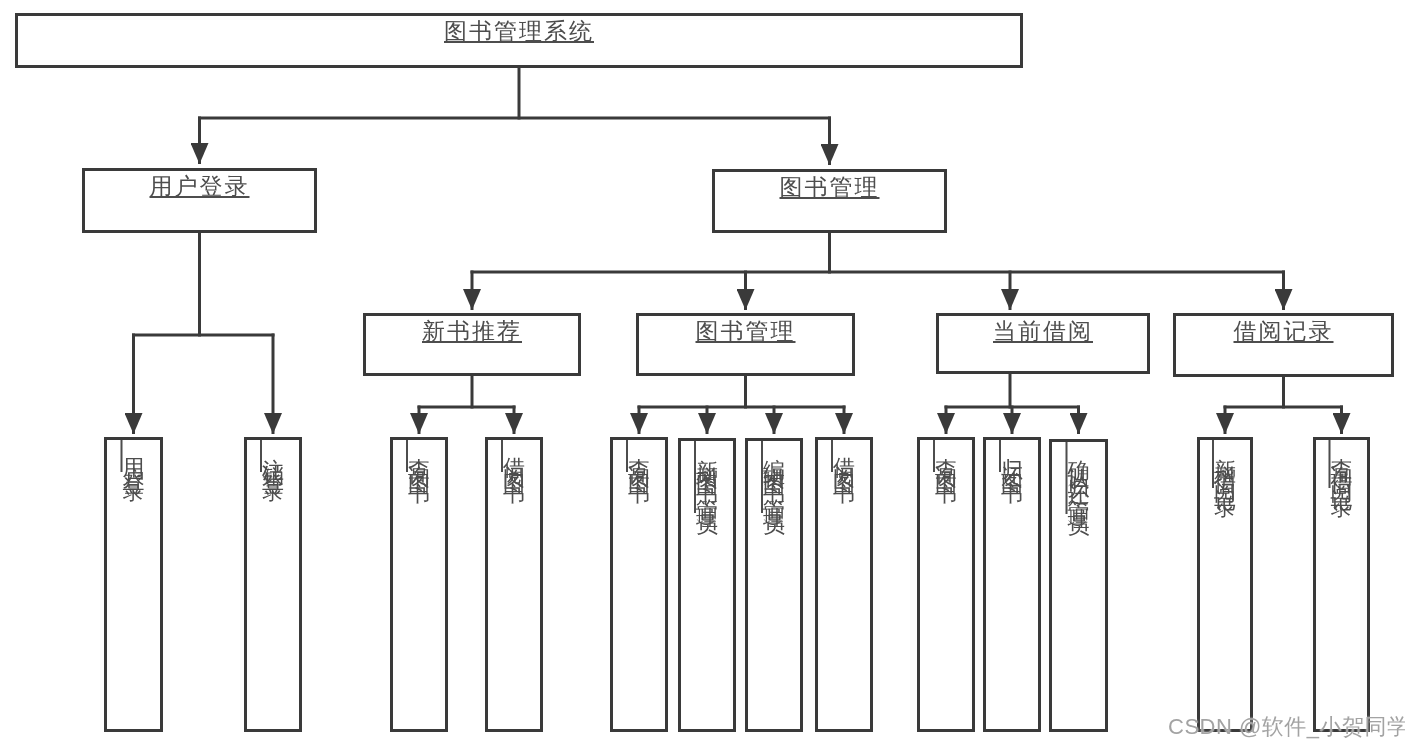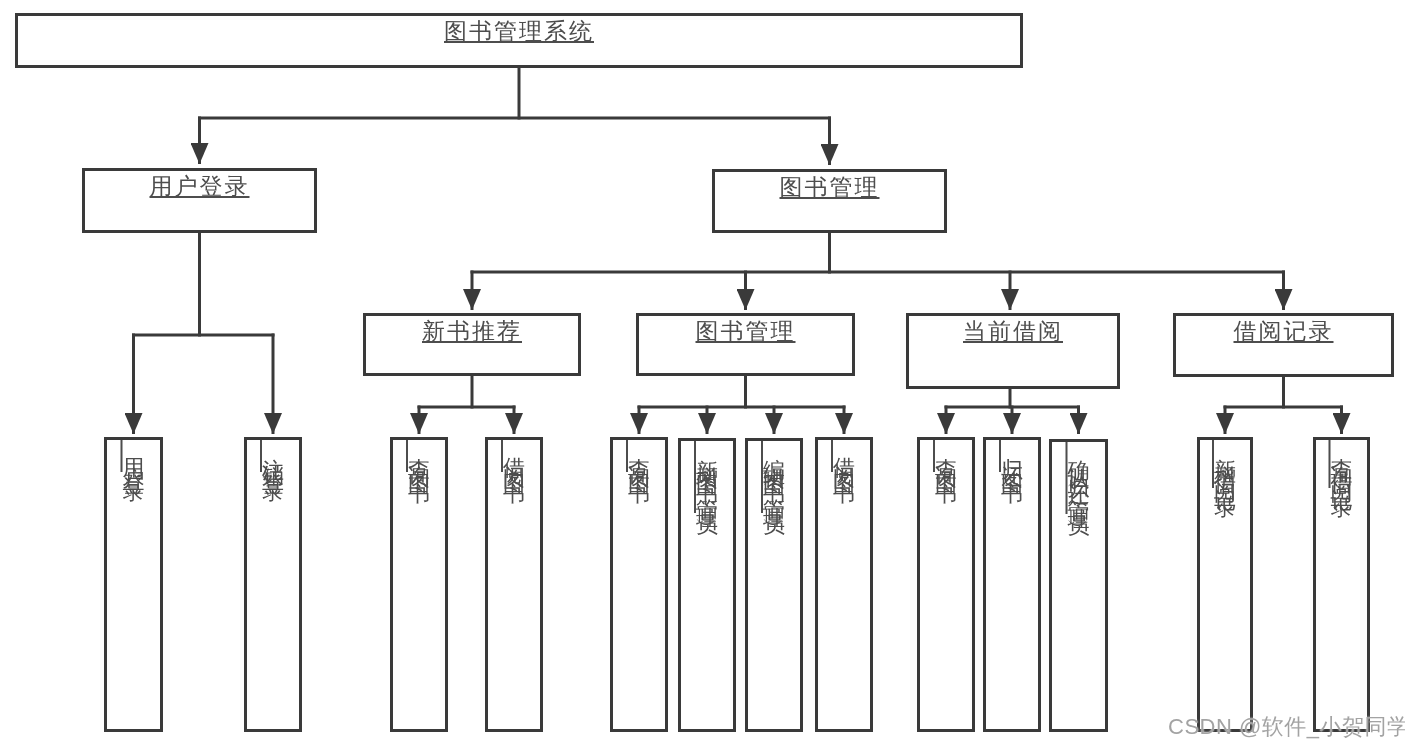--- a/index.html
+++ b/index.html
@@ -140,21 +140,21 @@
   <div class="node hnode" style="left:712px; top:169px; width:235px; height:64px">
     <span>图书管理</span>
   </div>
 
   <div class="node hnode" style="left:363px; top:313px; width:218px; height:63px">
     <span>新书推荐</span>
   </div>
   <div class="node hnode" style="left:636px; top:313px; width:219px; height:63px">
     <span>图书管理</span>
   </div>
-  <div class="node hnode" style="left:906px; top:313px; width:214px; height:76px">
+  <div class="node hnode" style="left:936px; top:313px; width:214px; height:61px">
     <span>当前借阅</span>
   </div>
   <div class="node hnode" style="left:1173px; top:313px; width:221px; height:64px">
     <span>借阅记录</span>
   </div>
 
   <div class="node vnode" style="left:104px; top:437px; width:59px; height:295px">
     <span class="vtext">用户登录</span>
   </div>
   <div class="node vnode" style="left:244px; top:437px; width:58px; height:295px">

